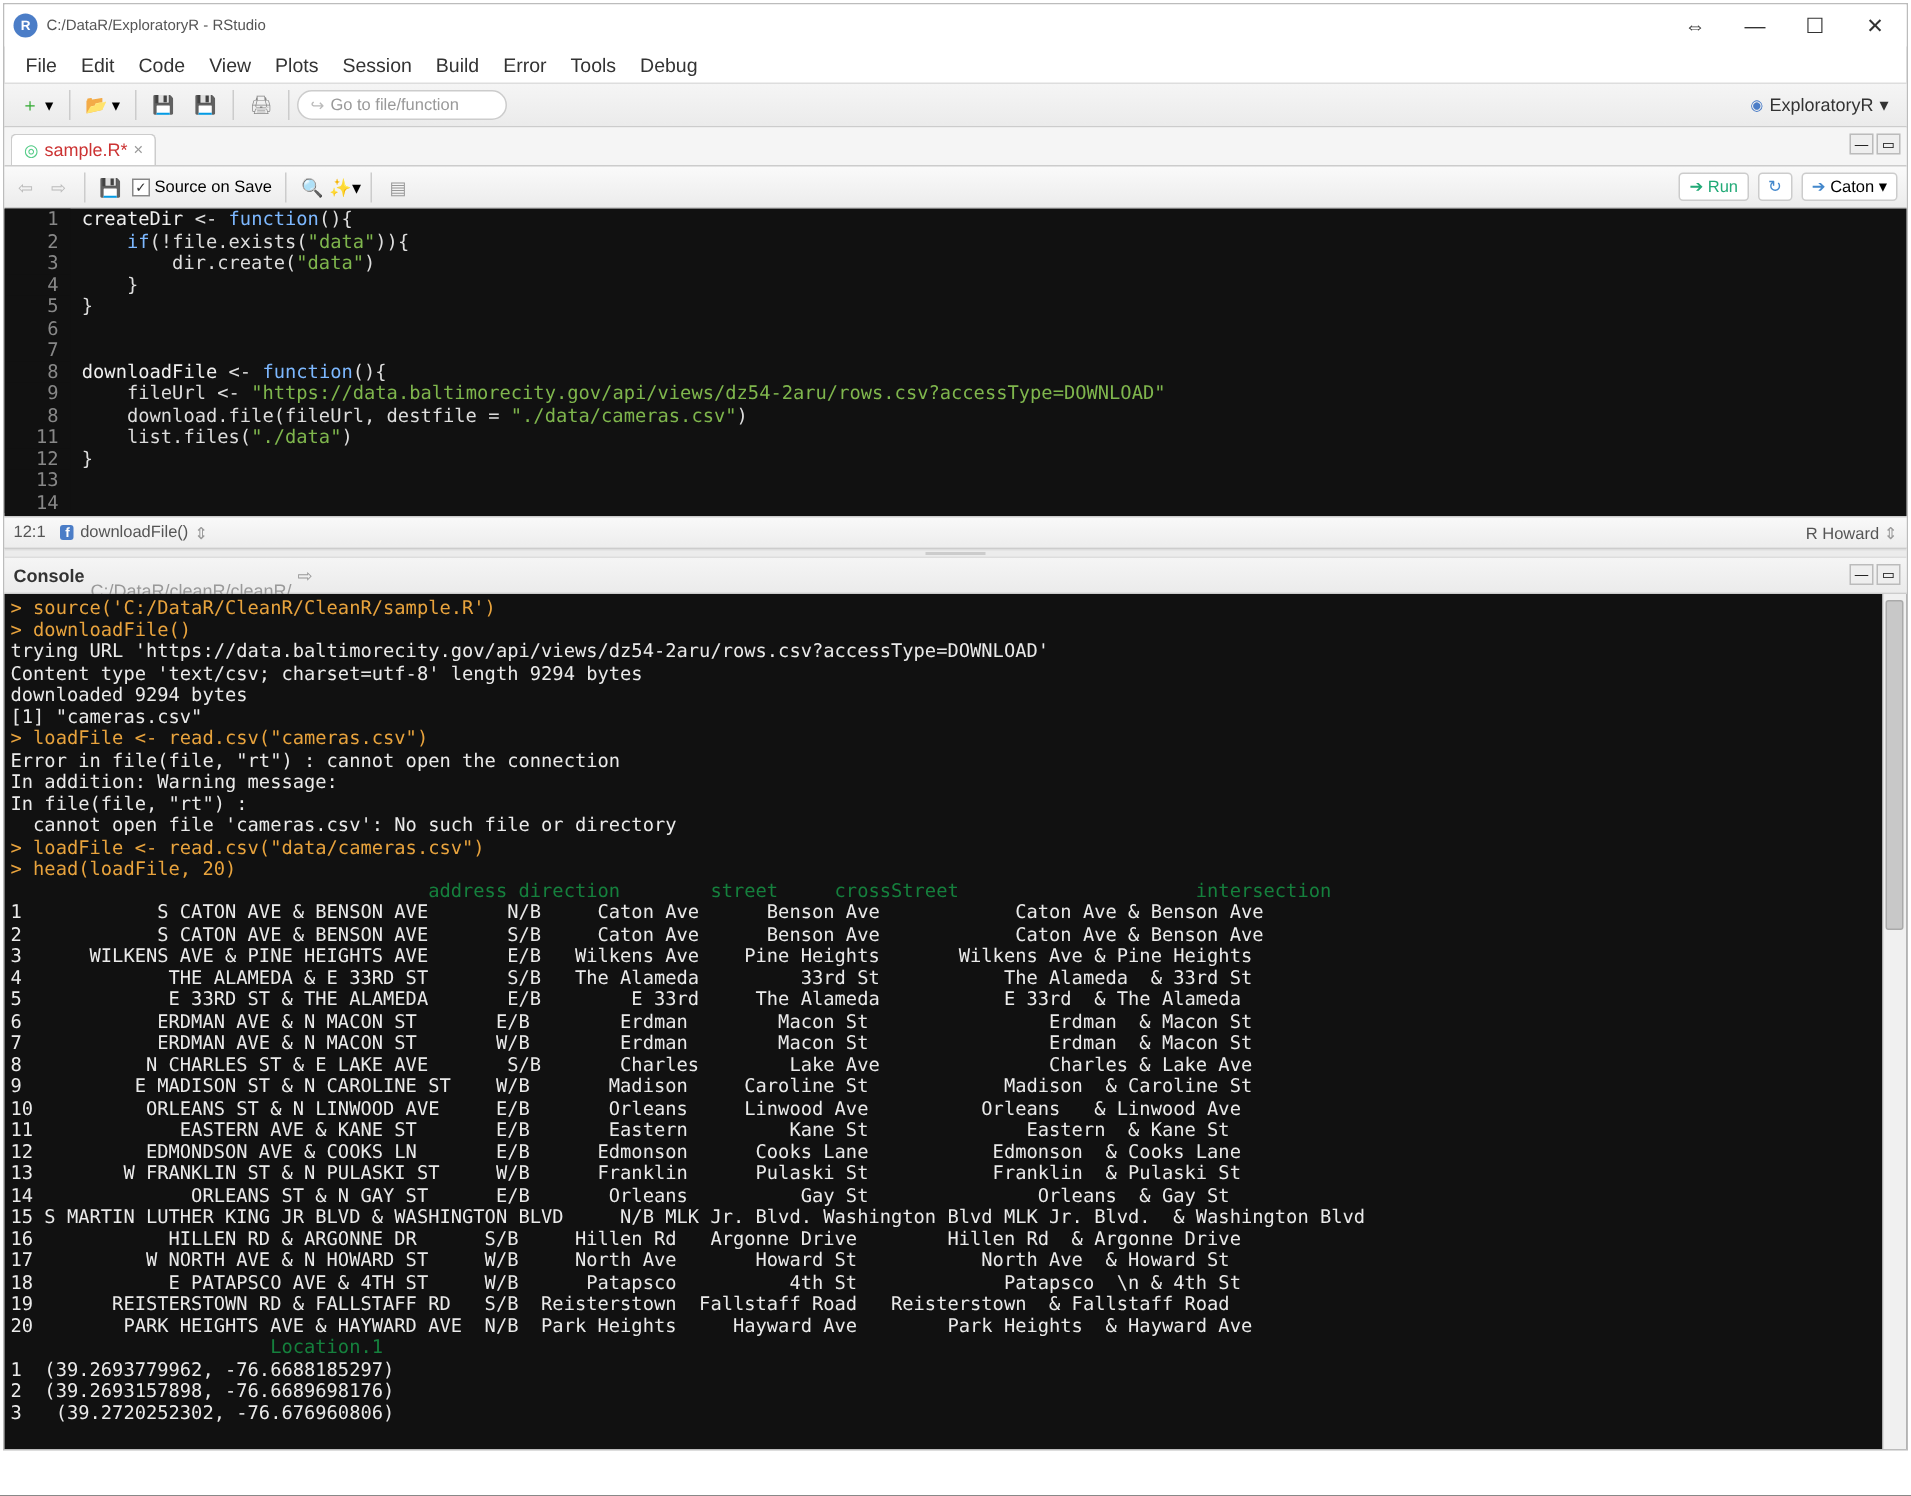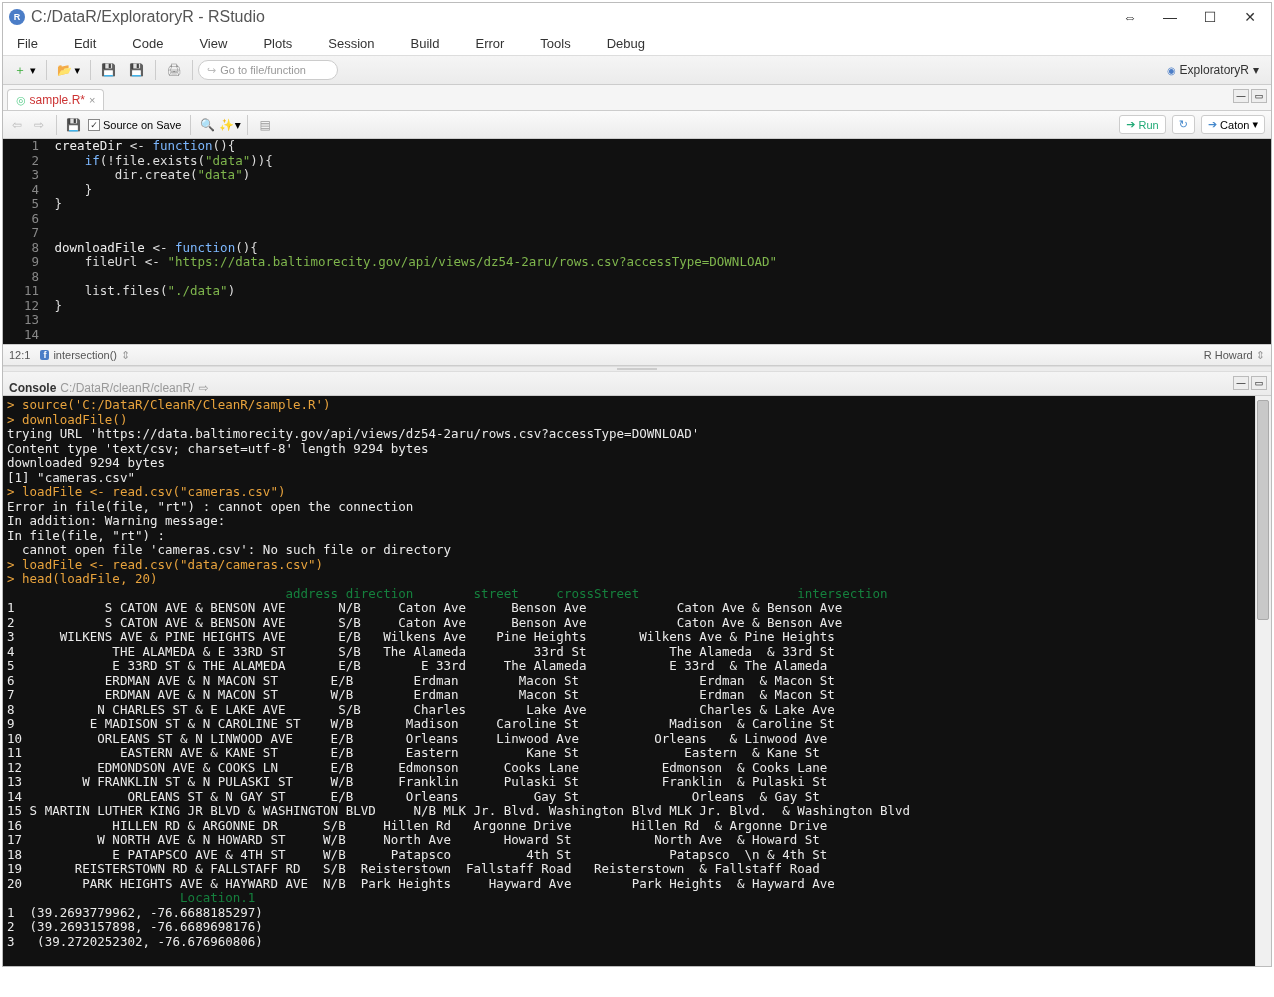--- a/index.html
+++ b/index.html
@@ -1,22 +1,22 @@
 <!DOCTYPE html>
 <html><head>
 <meta charset="utf-8">
 <style>
 * { margin: 0; padding: 0; box-sizing: border-box; }
 body { font-family: "Segoe UI", Tahoma, sans-serif; font-size: 12px; background: #fff; overflow: hidden; }
 .title-bar { height: 28px; display: flex; align-items: center; padding: 0 6px; background: #fff; }
 .title-icon { width: 16px; height: 16px; background: #4b7dc7; border-radius: 50%; margin-right: 6px; display:flex;align-items:center;justify-content:center;color:#fff;font-size:9px;font-weight:bold;}
-.title-text { flex: 1; color: #555; font-size: 16px; }
+.title-text { flex: 1; color: #555; font-size: 10px; }
 .title-controls { display: flex; gap: 10px; }
 .title-controls span { width: 30px; text-align: center; font-size: 14px; color: #333; cursor: default; }
-.menu-bar { height: 24px; display: flex; align-items: center; padding: 0 6px; gap: 20px; }
+.menu-bar { height: 24px; display: flex; align-items: center; padding: 0 6px; gap: 0; }
 .menu-item { padding: 2px 8px; font-size: 13px; color: #333; }
 .toolbar { height: 30px; background: linear-gradient(#f5f5f5,#ebebeb); border-top: 1px solid #ddd; border-bottom: 1px solid #ccc; display: flex; align-items: center; padding: 0 4px; gap: 2px; }
 .tb-btn { padding: 2px 4px; border: 1px solid transparent; border-radius: 3px; display: flex; align-items: center; gap: 2px; font-size: 11px; }
 .tb-sep { width: 1px; height: 20px; background: #ccc; margin: 0 3px; }
 .tb-icon { width:16px; height:16px; display:inline-flex;align-items:center;justify-content:center;font-size:12px;}
 .goto-file { flex: 0 0 140px; height: 20px; border: 1px solid #ccc; border-radius: 10px; background: #fff; padding: 0 8px; color: #999; font-size: 11px; display:flex;align-items:center;gap:4px;}
 .toolbar-spacer { flex: 1; }
 .project-dd { padding: 2px 8px; font-size: 12px; color: #333; display:flex;align-items:center;gap:4px;}
 .tabs-row { height: 26px; background: #f5f5f5; border-bottom: 1px solid #ccc; display: flex; align-items: flex-end; padding: 0 4px; position: relative;}
 .tab { background: #fff; border: 1px solid #ccc; border-bottom: none; border-radius: 4px 4px 0 0; padding: 3px 8px; display: flex; align-items: center; gap: 4px; font-size: 12px; }
@@ -32,21 +32,21 @@
 .kw-func { color: #7db8ff; }
 .kw-if { color: #7db8ff; }
 .kw-str { color: #7fb64d; }
 .kw-assign { color: #ddd; }
 .kw-name { color: #f0f0f0; }
 .editor-status { height: 22px; background: linear-gradient(#f9f9f9,#ededed); border-top: 1px solid #ccc; border-bottom: 1px solid #ccc; display: flex; align-items: center; padding: 0 6px; font-size: 11px; color: #555;}
 .fn-nav { margin-left: 10px; display:flex; align-items:center; gap:4px;}
 .fn-nav .f-icon{background:#4b7dc7;color:#fff;font-weight:bold;font-size:9px;padding:0 3px;border-radius:2px;}
 .splitter { height: 6px; background: #ececec; border-top:1px solid #ddd; border-bottom:1px solid #ddd; display:flex;align-items:center;justify-content:center;}
 .splitter::after{content:"";width:40px;height:2px;background:#ccc;}
-.console-header { height: 24px; background: linear-gradient(#f5f5f5,#ebebeb); border-bottom: 1px solid #ccc; display: flex; align-items: flex-end; padding: 0 6px; font-size: 12px; position:relative;}
+.console-header { height: 24px; background: linear-gradient(#f5f5f5,#ebebeb); border-bottom: 1px solid #ccc; display: flex; align-items: center; padding: 0 6px; font-size: 12px; position:relative;}
 .console-header .lbl { font-weight: bold; color:#333;}
 .console-header .path { color:#999; margin-left:4px;margin-top:20px;}
 .console { background: #111; color: #ddd; font-family: "Lucida Console", Consolas, monospace; font-size: 12.5px; line-height: 14.5px; padding: 2px 4px; height: 570px; overflow: hidden; white-space: pre; }
 .c-prompt { color: #e8a33d; }
 .c-output { color: #eaeaea; }
 .c-head { color: #15803d; }
 .sb-track { position:absolute; right:0; top:0; width:16px; height:100%; background:#f0f0f0; border-left:1px solid #ddd;}
 .sb-thumb { position:absolute; right:2px; width:12px; background:#c8c8c8; border:1px solid #aaa; border-radius:2px;}
 .container { position:relative; }
 .right-btns { display:flex; margin-left:auto; gap:6px; align-items:center;}
@@ -149,32 +149,32 @@
 <div class="code-area" id="code-area" style="height:205px;">
       <div class="code-line"><span class="gutter">1</span><span> <span class="kw-name">createDir</span> <span class="kw-assign">&lt;-</span> <span class="kw-func">function</span>(){</span></div>
       <div class="code-line"><span class="gutter">2</span><span>     <span class="kw-if">if</span>(!file.exists(<span class="kw-str">"data"</span>)){</span></div>
       <div class="code-line"><span class="gutter">3</span><span>         dir.create(<span class="kw-str">"data"</span>)</span></div>
       <div class="code-line"><span class="gutter">4</span><span>     }</span></div>
       <div class="code-line"><span class="gutter">5</span><span> }</span></div>
       <div class="code-line"><span class="gutter">6</span><span> </span></div>
       <div class="code-line"><span class="gutter">7</span><span> </span></div>
       <div class="code-line"><span class="gutter">8</span><span> <span class="kw-name">downloadFile</span> <span class="kw-assign">&lt;-</span> <span class="kw-func">function</span>(){</span></div>
       <div class="code-line"><span class="gutter">9</span><span>     fileUrl <span class="kw-assign">&lt;-</span> <span class="kw-str">"https://data.baltimorecity.gov/api/views/dz54-2aru/rows.csv?accessType=DOWNLOAD"</span></span></div>
-      <div class="code-line"><span class="gutter">8</span></div>
+      <div class="code-line"><span class="gutter">8</span><span>     download.file(fileUrl, destfile <span class="kw-assign">=</span> <span class="kw-str">"./data/cameras.csv"</span>)</span></div>
       <div class="code-line"><span class="gutter">11</span><span>     list.files(<span class="kw-str">"./data"</span>)</span></div>
       <div class="code-line"><span class="gutter">12</span><span> }</span></div>
       <div class="code-line"><span class="gutter">13</span><span> </span></div>
       <div class="code-line"><span class="gutter">14</span><span> </span></div>
     </div>
 
 <div class="editor-status">
   <span>12:1</span>
   <span class="fn-nav">
     <span class="f-icon">f</span>
-    <span>intersection()</span>
+    <span>downloadFile()</span>
     <span style="color:#999">⇕</span>
   </span>
   <span style="flex:1"></span>
   <span><span>R Howard</span> <span style="color:#999">⇕</span></span>
 </div>
 
 <div class="splitter"></div>
 
 <div class="console-header">
   <span class="lbl">Console</span>

